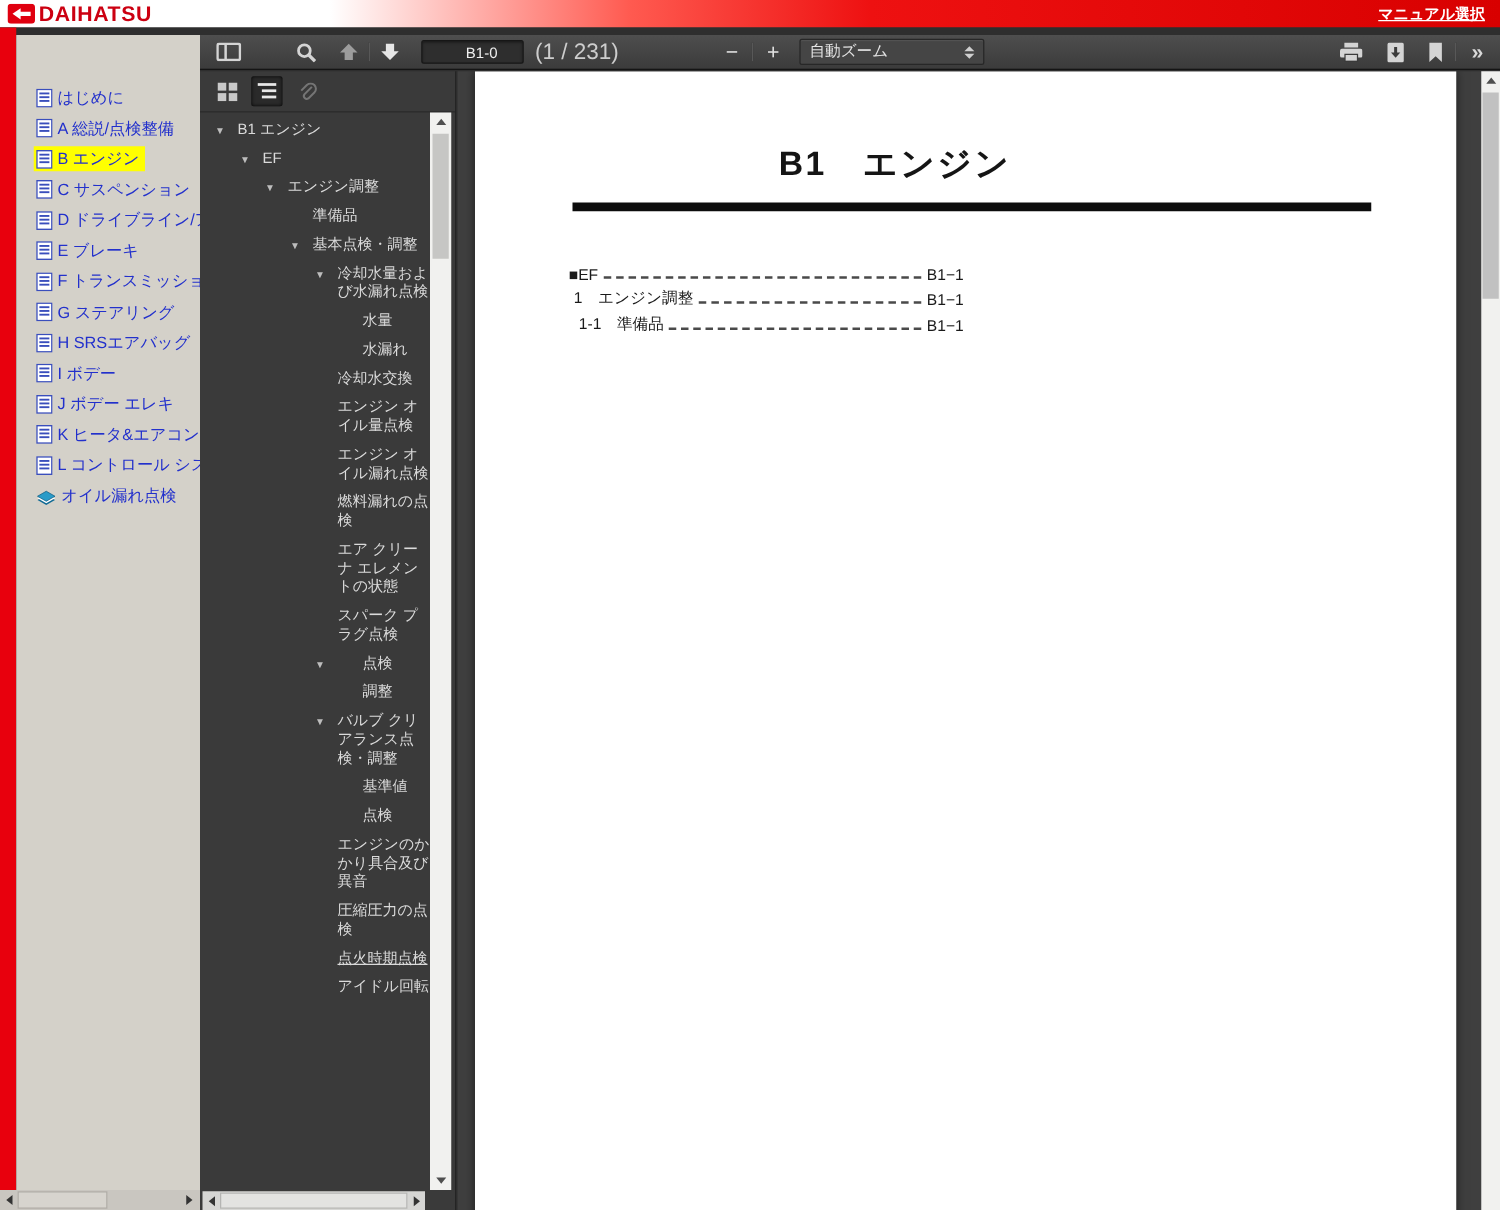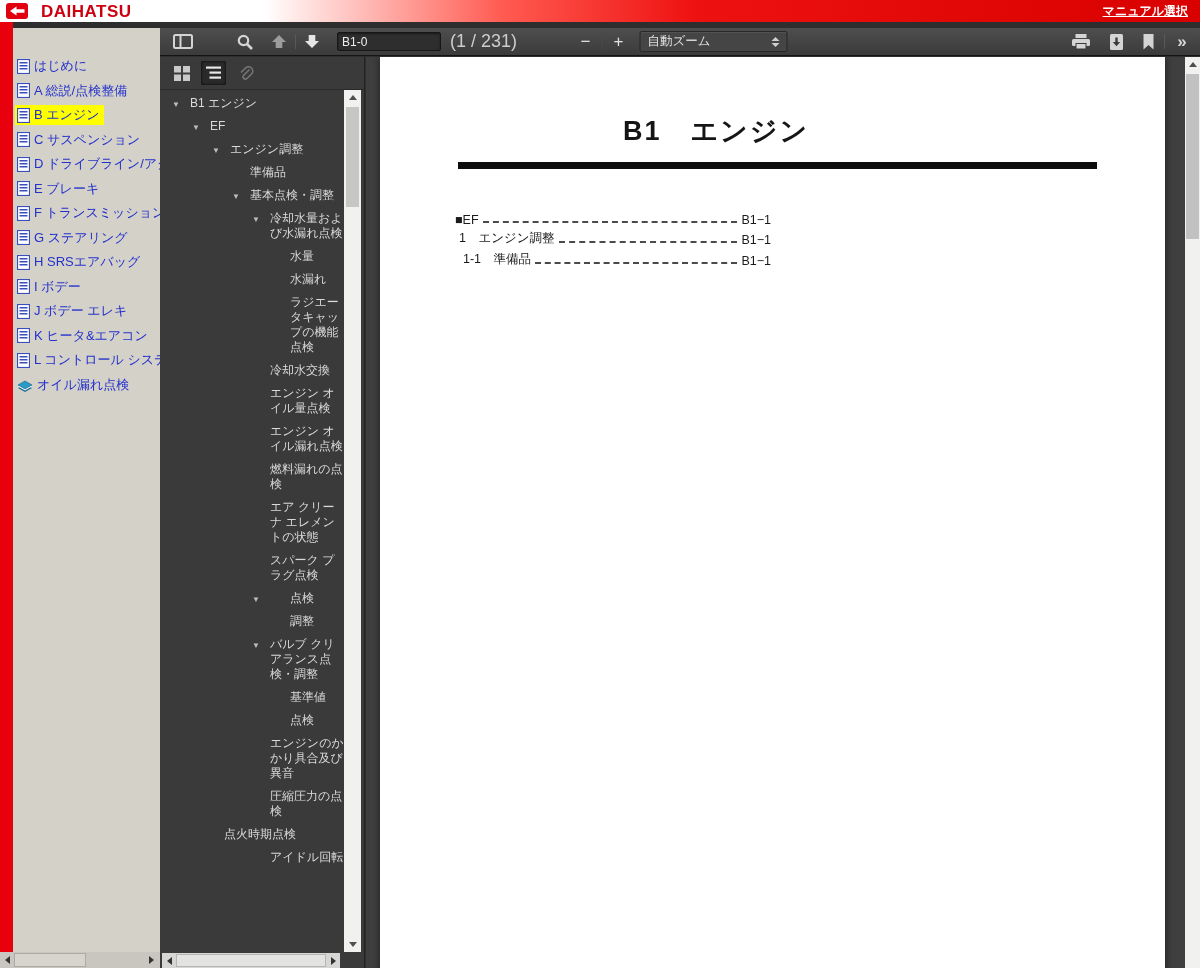--- a/index.html
+++ b/index.html
@@ -7,51 +7,51 @@
   body {
     width:1200px; height:968px; overflow:hidden; position:relative;
     font-family:"Liberation Sans", sans-serif; background:#2e2e2e;
   }
   
   .hdr {
     position:absolute; top:0; left:0; width:1200px; height:22px;
     background:linear-gradient(90deg,#ffffff 0%,#ffffff 22%,#ff5a50 42%,#ee1111 58%,#d80000 100%);
     display:flex; align-items:center; justify-content:space-between; padding:0 12px 0 6px;
   }
-  .brand { display:flex; align-items:center; gap:13px; }
+  .brand { display:flex; align-items:center; gap:3px; }
   .brand-text { color:#cc0011; font-weight:bold; font-size:17px; letter-spacing:.5px; line-height:1; }
   .manual-link { color:#ffffff; font-size:12px; font-weight:bold; text-decoration:underline; cursor:pointer; }
   
   .main { position:absolute; top:22px; left:0; right:0; bottom:0; background:#2e2e2e; }
   
   .app-sidebar { position:absolute; left:0; top:0; width:160px; bottom:0; }
   .red-strip { position:absolute; left:0; top:0; width:13px; bottom:16px; background:#e8000d; }
   .nav-panel { position:absolute; left:13px; top:6px; right:0; bottom:16px; background:#d4d1c9; overflow:hidden; }
-  .nav-list { list-style:none; margin:0; padding:26px 0 0 2px; }
+  .nav-list { list-style:none; margin:12px; padding:26px 0 0 2px; }
   .nav-item { display:flex; align-items:center; height:24.5px; cursor:pointer; }
   .item-inner { display:inline-flex; align-items:center; gap:4px; padding:1px 4px 1px 2px; white-space:nowrap; }
   .item-inner.hl { background:#ffff00; }
   .nav-label { color:#2230cc; font-size:13px; }
   .hscroll { position:absolute; left:0; right:0; bottom:0; height:16px; background:#c9c6c0; }
   .hs-arrow { position:absolute; top:0; width:14px; height:16px; display:flex; align-items:center; justify-content:center; }
   .tri-l { width:0; height:0; border-top:4px solid transparent; border-bottom:4px solid transparent; border-right:5px solid #333; }
   .tri-r { width:0; height:0; border-top:4px solid transparent; border-bottom:4px solid transparent; border-left:5px solid #333; }
   .hs-thumb { position:absolute; top:1px; height:14px; background:#d7d4ce; border:1px solid #aeaba5; }
   
   .viewer { position:absolute; left:160px; top:0; right:0; bottom:0; }
   .toolbar {
     position:absolute; top:6px; left:0; right:0; height:28px;
     background:linear-gradient(#4e4e4e,#3b3b3b); border-bottom:1px solid #141414;
     display:flex; align-items:center; color:#d6d6d6;
   }
   .tbtn { width:26px; height:24px; display:flex; align-items:center; justify-content:center; border-radius:2px; cursor:pointer; flex:0 0 auto; }
   .tsep { width:1px; height:15px; background:#262626; border-right:1px solid #585858; margin:0 3px; flex:0 0 auto; }
   .page-input {
-    width:104px; height:19px; margin-left:12px; background:#2e2e2e; border:1px solid #161616;
-    border-radius:2px; color:#efefef; font-size:12px; padding:0 20px 0 4px;
+    width:82px; height:19px; margin-left:12px; background:#2e2e2e; border:1px solid #161616;
+    border-radius:2px; color:#efefef; font-size:12px; text-align:right; padding:0 20px 0 4px;
     box-shadow:inset 0 1px 2px rgba(0,0,0,.45); font-family:"Liberation Sans",sans-serif;
   }
   .page-count { font-size:18px; color:#cdcdcd; margin-left:9px; white-space:nowrap; }
   .tb-mid { position:absolute; left:50%; transform:translateX(-50%); display:flex; align-items:center; }
   .zoomtxt { font-size:17px; color:#e2e2e2; line-height:1; }
   .zoom-select {
     display:flex; align-items:center; justify-content:space-between; width:148px; height:21px;
     background:#454545; border:1px solid #272727; border-radius:2px; margin-left:8px; padding:0 7px;
     font-size:12.5px; color:#e4e4e4; box-shadow:inset 0 1px 0 rgba(255,255,255,.07); cursor:pointer;
   }
@@ -433,36 +433,35 @@
         <div class="tree">
           <ul class="outline-list" id="outline-list">
               <li class="outline-item" style="padding-left: 30px;"><span class="caret" style="left: 12px;">▼</span><span>B1 エンジン</span></li>
               <li class="outline-item" style="padding-left: 50px;"><span class="caret" style="left: 32px;">▼</span><span>EF</span></li>
               <li class="outline-item" style="padding-left: 70px;"><span class="caret" style="left: 52px;">▼</span><span>エンジン調整</span></li>
               <li class="outline-item" style="padding-left: 90px;"><span>準備品</span></li>
               <li class="outline-item" style="padding-left: 90px;"><span class="caret" style="left: 72px;">▼</span><span>基本点検・調整</span></li>
               <li class="outline-item" style="padding-left: 110px;"><span class="caret" style="left: 92px;">▼</span><span>冷却水量および水漏れ点検</span></li>
               <li class="outline-item" style="padding-left: 130px;"><span>水量</span></li>
               <li class="outline-item" style="padding-left: 130px;"><span>水漏れ</span></li>
-              <li class="outline-item" style="padding-left: 130px;"><span>ラジエータキャップの機能点検</span></li>
               <li class="outline-item" style="padding-left: 110px;"><span>冷却水交換</span></li>
               <li class="outline-item" style="padding-left: 110px;"><span>エンジン オイル量点検</span></li>
               <li class="outline-item" style="padding-left: 110px;"><span>エンジン オイル漏れ点検</span></li>
               <li class="outline-item" style="padding-left: 110px;"><span>燃料漏れの点検</span></li>
               <li class="outline-item" style="padding-left: 110px;"><span>エア クリーナ エレメントの状態</span></li>
               <li class="outline-item" style="padding-left: 110px;"><span>スパーク プラグ点検</span></li>
               <li class="outline-item" style="padding-left: 110px;"><span class="caret" style="left: 92px;">▼</span></li>
               <li class="outline-item" style="padding-left: 130px;"><span>点検</span></li>
               <li class="outline-item" style="padding-left: 130px;"><span>調整</span></li>
               <li class="outline-item" style="padding-left: 110px;"><span class="caret" style="left: 92px;">▼</span><span>バルブ クリアランス点検・調整</span></li>
               <li class="outline-item" style="padding-left: 130px;"><span>基準値</span></li>
               <li class="outline-item" style="padding-left: 130px;"><span>点検</span></li>
               <li class="outline-item" style="padding-left: 110px;"><span>エンジンのかかり具合及び異音</span></li>
               <li class="outline-item" style="padding-left: 110px;"><span>圧縮圧力の点検</span></li>
-              <li class="outline-item" style="padding-left: 64px;"><span>点火時期点検</span></li>
+              <li class="outline-item" style="padding-left: 110px; text-decoration: underline;"><span>点火時期点検</span></li>
               <li class="outline-item" style="padding-left: 110px;"><span>アイドル回転</span></li>
             </ul>
         </div>
         <div class="vscroll outline-vscroll">
           <div class="sb-btn" style="top:0;">
               <div class="tri-u"></div>
             </div>
           <div class="v-thumb" style="top:17px; height:100px;"></div>
           <div class="sb-btn" style="bottom:0;">
               <div class="tri-d"></div>

